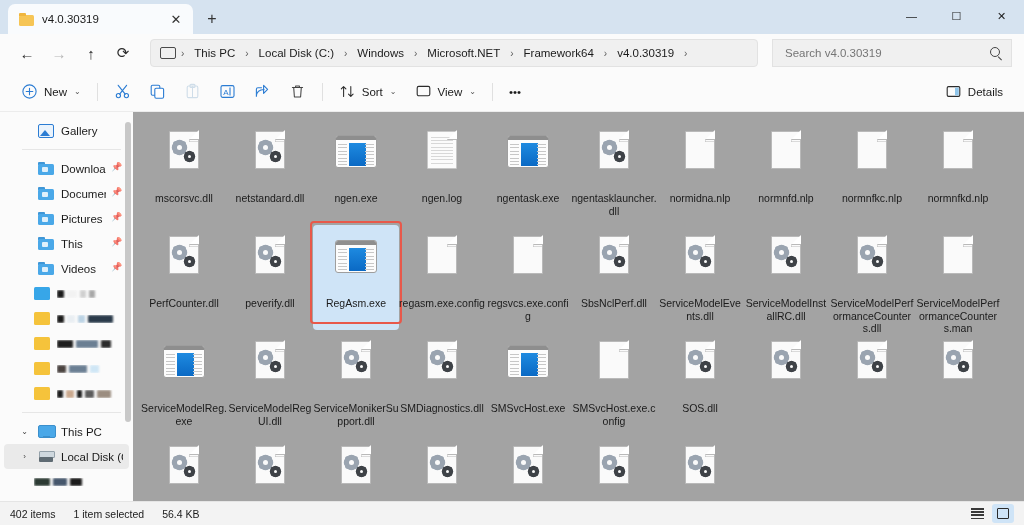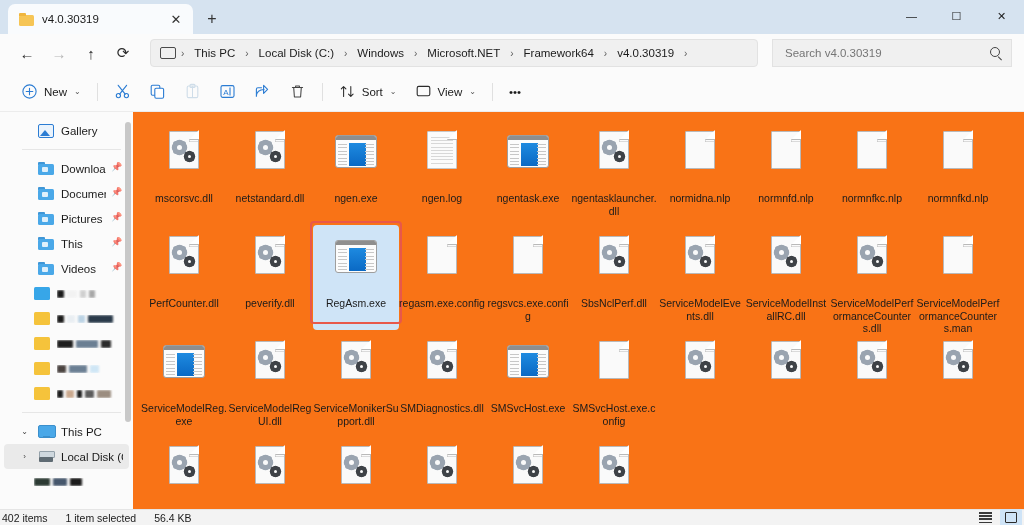--- a/index.html
+++ b/index.html
@@ -198,21 +198,21 @@
   .blur-bits { display:flex; align-items:center; gap:3px; flex:1; overflow:hidden; }
   .bb { height:8px; border-radius:1px; flex:0 0 auto; }
 
   .side-scroll {
     position: absolute; right: 2px; top: 10px; width: 6px; height: 300px;
     background: #c8c8c8; border-radius: 3px;
   }
 
   
   .filepane {
-    flex: 1; background: #f97316; position: relative;
+    flex: 1; background: #a3a3a3; position: relative;
     overflow: hidden; padding: 8px 30px 0 8px;
   }
   .grid {
     display: grid; grid-template-columns: repeat(10, 1fr);
     column-gap: 0px; row-gap: 0px;
   }
   .cell {
     height: 105px; display: flex; flex-direction: column; align-items: center;
     padding-top: 8px; border-radius: 4px; position: relative;
   }
@@ -310,22 +310,22 @@
     position:absolute; left:11px; top:3px; width:30px; height:38px;
     background:#fbfbfb; border:1px solid #c7c7c7; border-radius:1px;
   }
   .logpage .txt {
     position:absolute; left:3px; top:5px; right:3px; bottom:3px;
     background: repeating-linear-gradient(180deg,#d8d8d8 0 1px, transparent 1px 3.2px);
   }
 
   
   .statusbar {
-    height: 16px; background: #f3f3f3; border-top: 1px solid #e5e5e5;
-    display: flex; align-items: center; padding: 0 2px;
+    height: 24px; background: #f3f3f3; border-top: 1px solid #e5e5e5;
+    display: flex; align-items: center; padding: 0 10px;
     flex: 0 0 auto;
   }
   .status-text { font-size: 10.5px; color: #1b1b1b; margin-right: 18px; }
   .status-right { margin-left: auto; display: flex; align-items: center; gap: 4px; }
   .vbtn {
     width: 22px; height: 19px; border-radius: 3px;
     display:flex; align-items:center; justify-content:center;
   }
   .vbtn.active { background:#cfe4f7; }
   .v-details { width:13px; height:11px;
@@ -460,20 +460,31 @@
         <svg width="17" height="17" viewBox="0 0 17 17">
             <rect x="2.2" y="3.4" width="12.6" height="9.4" rx="1.6" fill="none" stroke="#2b2b2b" stroke-width="1.1"></rect>
           </svg>
       </span>
       <span>View</span>
       <span class="chev">⌄</span>
     </div>
     <div class="tb-sep"></div>
     <div class="tb-btn">•••</div>
 
+    <div class="tb-right">
+      <div class="tb-btn">
+        <span class="ico">
+          <svg width="17" height="17" viewBox="0 0 17 17">
+              <rect x="2.2" y="3.6" width="12.6" height="9.8" rx="1.3" fill="none" stroke="#2b2b2b" stroke-width="1.1"></rect>
+              <rect x="10" y="4.6" width="3.8" height="7.8" fill="#8fc5ea"></rect>
+            </svg>
+        </span>
+        <span>Details</span>
+      </div>
+    </div>
   </div>
 
   <div class="body">
 
     <div class="sidebar">
       <div class="side-item">
         <span class="expander"></span>
         <span class="gallery-ico"></span>
         <span class="side-label">Gallery</span>
       </div>
@@ -864,20 +875,31 @@
           </div>
           <div class="cell">
             <span class="fico">
               <span class="page"></span>
               <i class="corner"></i>
               <span class="gears">
                 <i class="gear big"></i>
                 <i class="gear small"></i>
               </span>
             </span>
+            <span class="label">SOS.dll</span>
+          </div>
+          <div class="cell">
+            <span class="fico">
+              <span class="page"></span>
+              <i class="corner"></i>
+              <span class="gears">
+                <i class="gear big"></i>
+                <i class="gear small"></i>
+              </span>
+            </span>
             <span class="label"></span>
           </div>
           <div class="cell">
             <span class="fico">
               <span class="page"></span>
               <i class="corner"></i>
               <span class="gears">
                 <i class="gear big"></i>
                 <i class="gear small"></i>
               </span>

